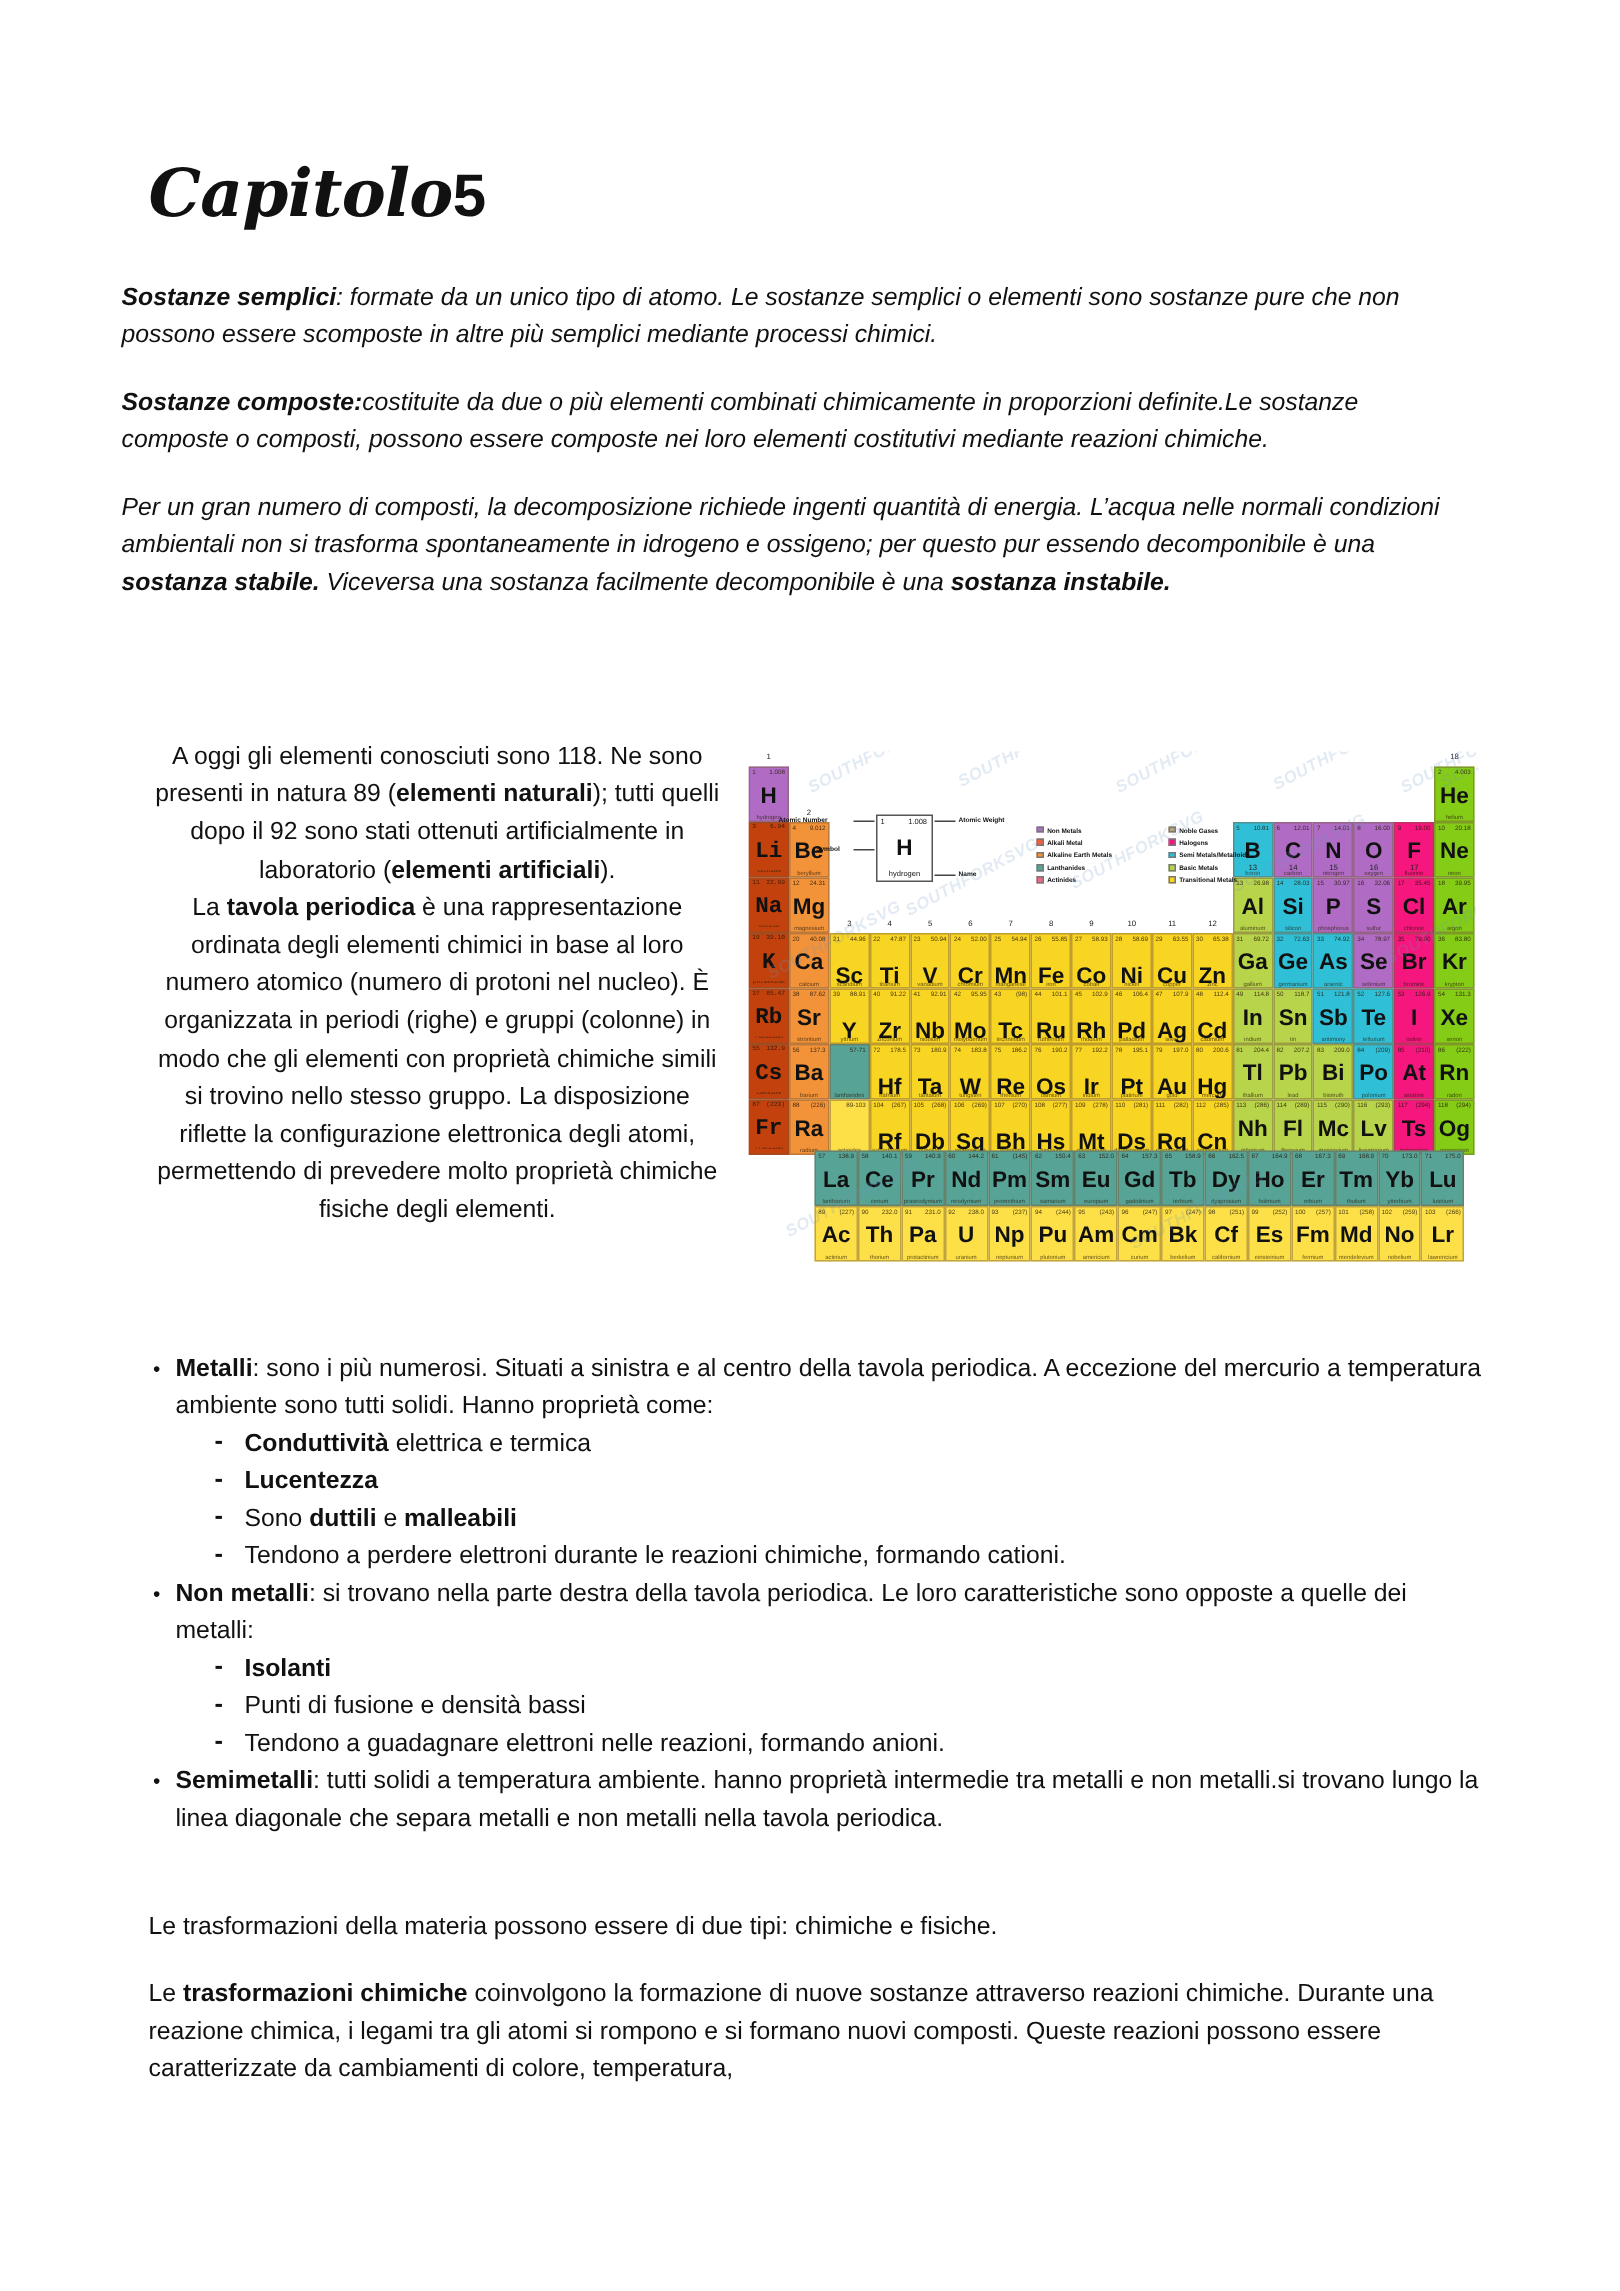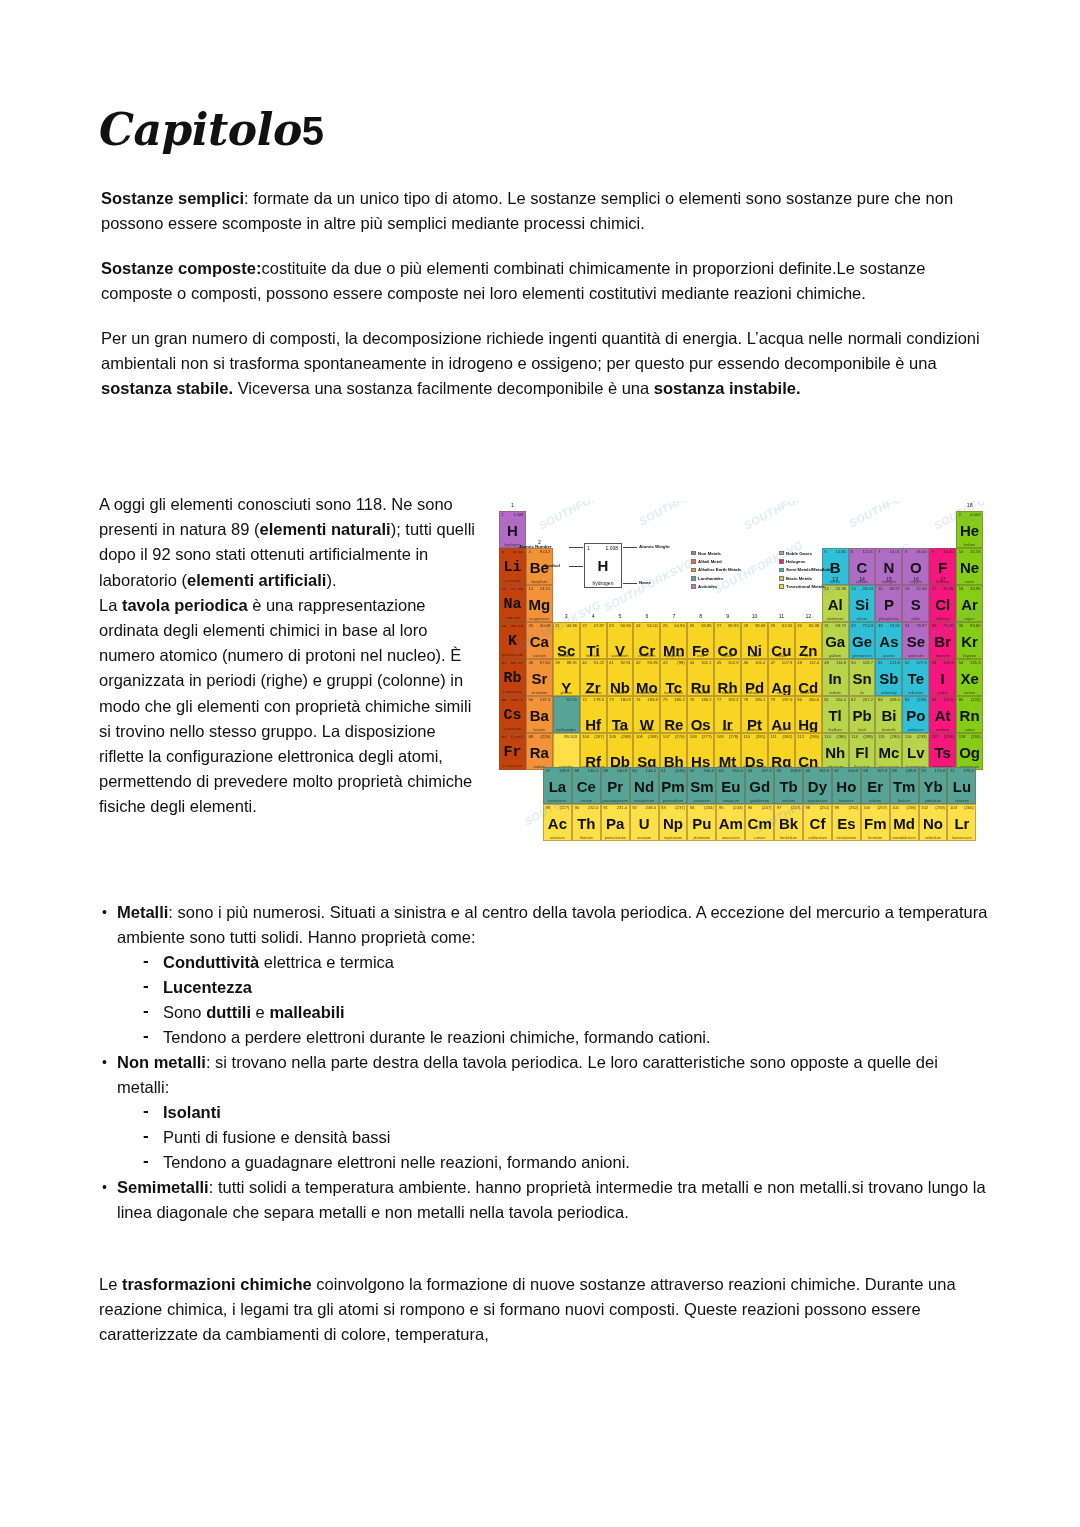--- a/index.html
+++ b/index.html
@@ -16,34 +16,34 @@
   .title {
     position:absolute; left:99px; top:104px;
     font-family:"DejaVu Serif", serif;
     font-size:44px; font-weight:bold; font-style:italic;
     letter-spacing:-0.5px;
     color:#111;
   }
   .title .num { font-style:normal; font-family:"Liberation Sans", sans-serif; font-size:40px; }
 
   .body-col {
-    position:absolute; left:101px; top:186px; width:885px;
+    position:absolute; left:81px; top:186px; width:885px;font-style:italic;
   }
   p.para {
     margin:0 0 20px 0;
     font-size:16.5px;
     line-height:25px;
     text-align:left;
   }
   b { font-weight:bold; }
 
   
   .split { position:absolute; left:99px; top:492px; width:885px; }
   .leftcol { width:385px; font-size:16.5px; line-height:25.2px; }
-  .leftcol p { margin:0; }
+  .leftcol p { margin:0;text-align:center; }
 
   
   .ptable-wrap {
     position:absolute; left:499px; top:501px;
     width:485px; height:350px;
     overflow:hidden;
   }
   .ptable {
     position:relative; width:485px; height:350px;
     background:#fff;
@@ -1051,17 +1051,18 @@
         <ul class="l2">
           <li><span class="dash">-</span><b>Isolanti</b></li>
           <li><span class="dash">-</span><span>Punti di fusione e densità bassi</span></li>
           <li><span class="dash">-</span><span>Tendono a guadagnare elettroni nelle reazioni, formando anioni.</span></li>
         </ul>
         <li><span class="bullet">•</span><b>Semimetalli</b><span>: tutti solidi a temperatura ambiente. hanno proprietà intermedie tra metalli e non metalli.si trovano lungo la linea diagonale che separa metalli e non metalli nella tavola periodica.</span></li>
       </ul>
   </div>
 
   <div class="tail" id="tail-host">
+      <p><span>Le trasformazioni della materia possono essere di due tipi: chimiche e fisiche.</span></p>
       <p><span>Le </span><b>trasformazioni chimiche</b><span> coinvolgono la formazione di nuove sostanze attraverso reazioni chimiche. Durante una reazione chimica, i legami tra gli atomi si rompono e si formano nuovi composti. Queste reazioni possono essere caratterizzate da cambiamenti di colore, temperatura,</span></p>
     </div>
 
   <div class="wm" style="left:960px; top:510px;">SO...</div>
 </div>
 
 </body></html>

